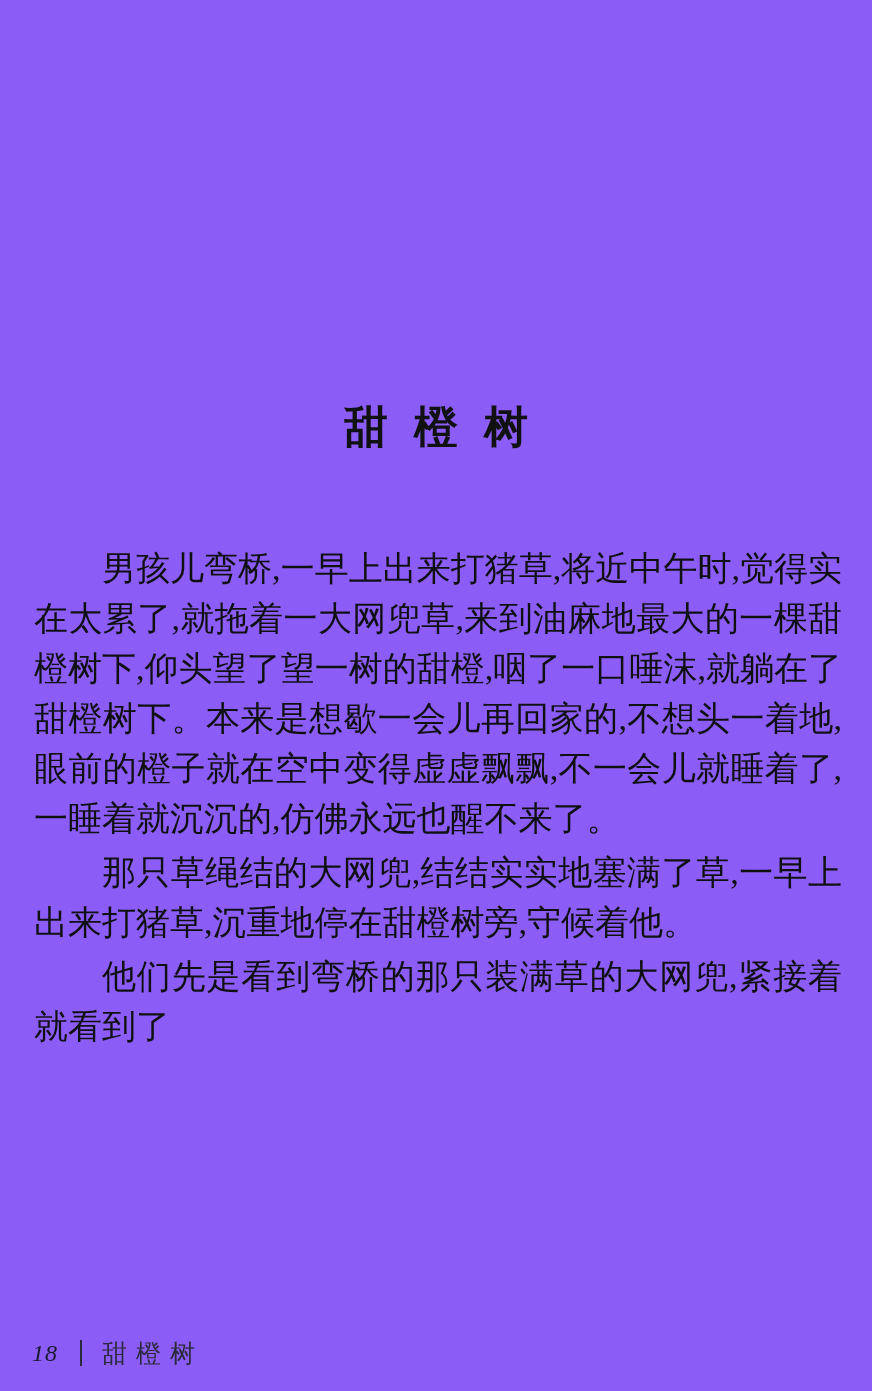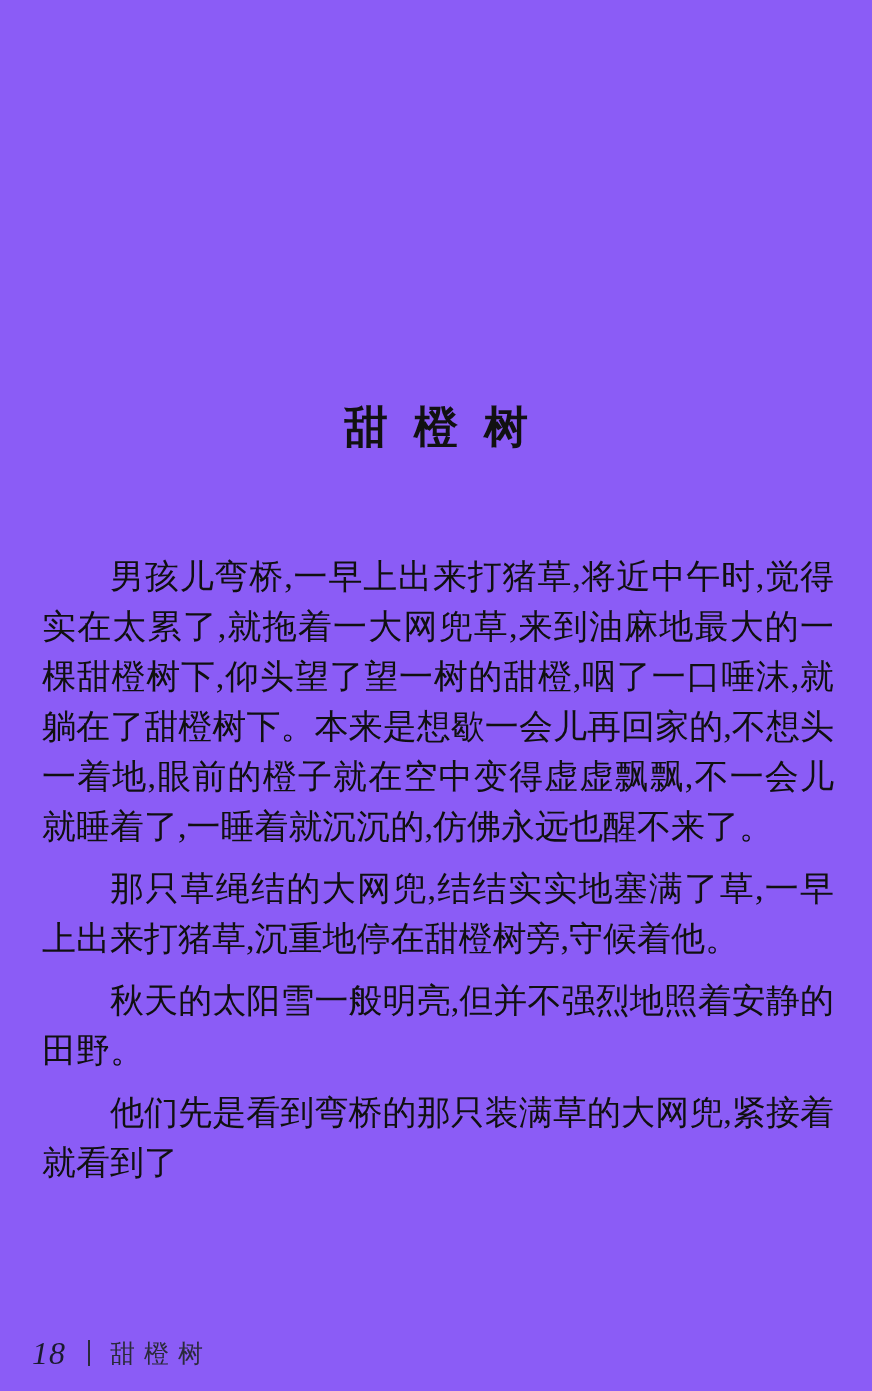--- a/index.html
+++ b/index.html
@@ -43,42 +43,42 @@
     width: 816px;
     font-family: "Liberation Serif", "DejaVu Serif", serif;
     font-size: 34px;
     line-height: 50px;
     color: #101010;
     text-align: justify;
     text-justify: inter-character;
   }
 
   .body-block p {
-    margin: 12px;
+    margin: 4px;
     text-indent: 68px;
     text-align: justify;
     text-justify: inter-character;
     word-break: break-all;
     letter-spacing: 0px;
   }
 
   
   .footer {
     position: absolute;
     left: 32px;
     top: 1331px;
     display: flex;
     align-items: center;
     height: 44px;
   }
 
   .footer-page-number {
     font-family: "Liberation Serif", "DejaVu Serif", serif;
     font-style: italic;
-    font-size: 32px;
+    font-size: 24px;
     line-height: 32px;
     color: #1a1a2e;
     letter-spacing: 1px;
   }
 
   .footer-separator {
     display: inline-block;
     width: 2px;
     height: 26px;
     background: #2a2a3a;
@@ -97,21 +97,20 @@
 </head>
 <body>
 
 <div class="page">
 
   <h1 class="chapter-title">甜橙树</h1>
 
   <div class="body-block">
     <p>男孩儿弯桥,一早上出来打猪草,将近中午时,觉得实在太累了,就拖着一大网兜草,来到油麻地最大的一棵甜橙树下,仰头望了望一树的甜橙,咽了一口唾沫,就躺在了甜橙树下。本来是想歇一会儿再回家的,不想头一着地,眼前的橙子就在空中变得虚虚飘飘,不一会儿就睡着了,一睡着就沉沉的,仿佛永远也醒不来了。</p>
     <p>那只草绳结的大网兜,结结实实地塞满了草,一早上出来打猪草,沉重地停在甜橙树旁,守候着他。</p>
-    <p>秋天的太阳雪一般明亮,但并不强烈地照着安静的田野。</p>
     <p>他们先是看到弯桥的那只装满草的大网兜,紧接着就看到了</p>
   </div>
 
   <div class="footer">
     <span class="footer-page-number">18</span>
     <span class="footer-separator"></span>
     <span class="footer-chapter-name">甜橙树</span>
   </div>
 
 </div>

